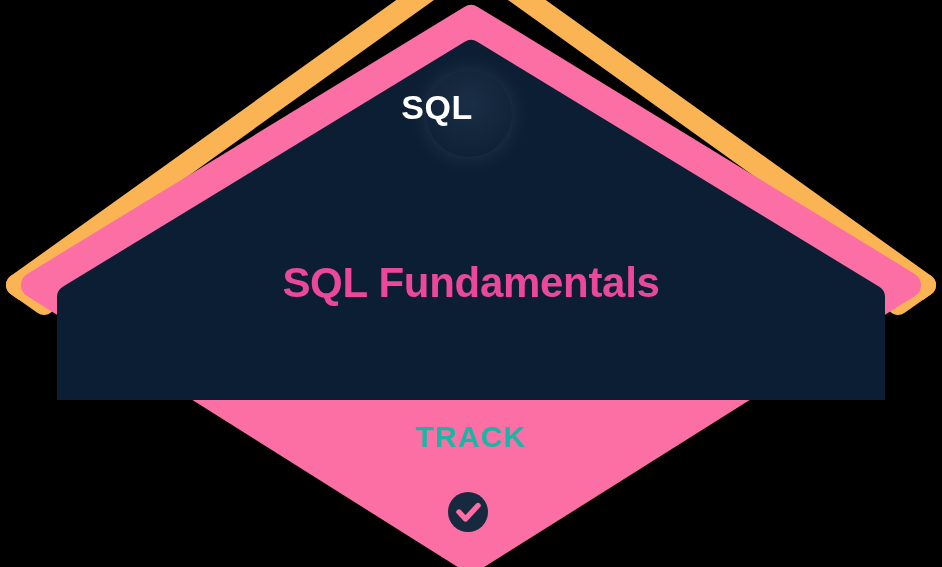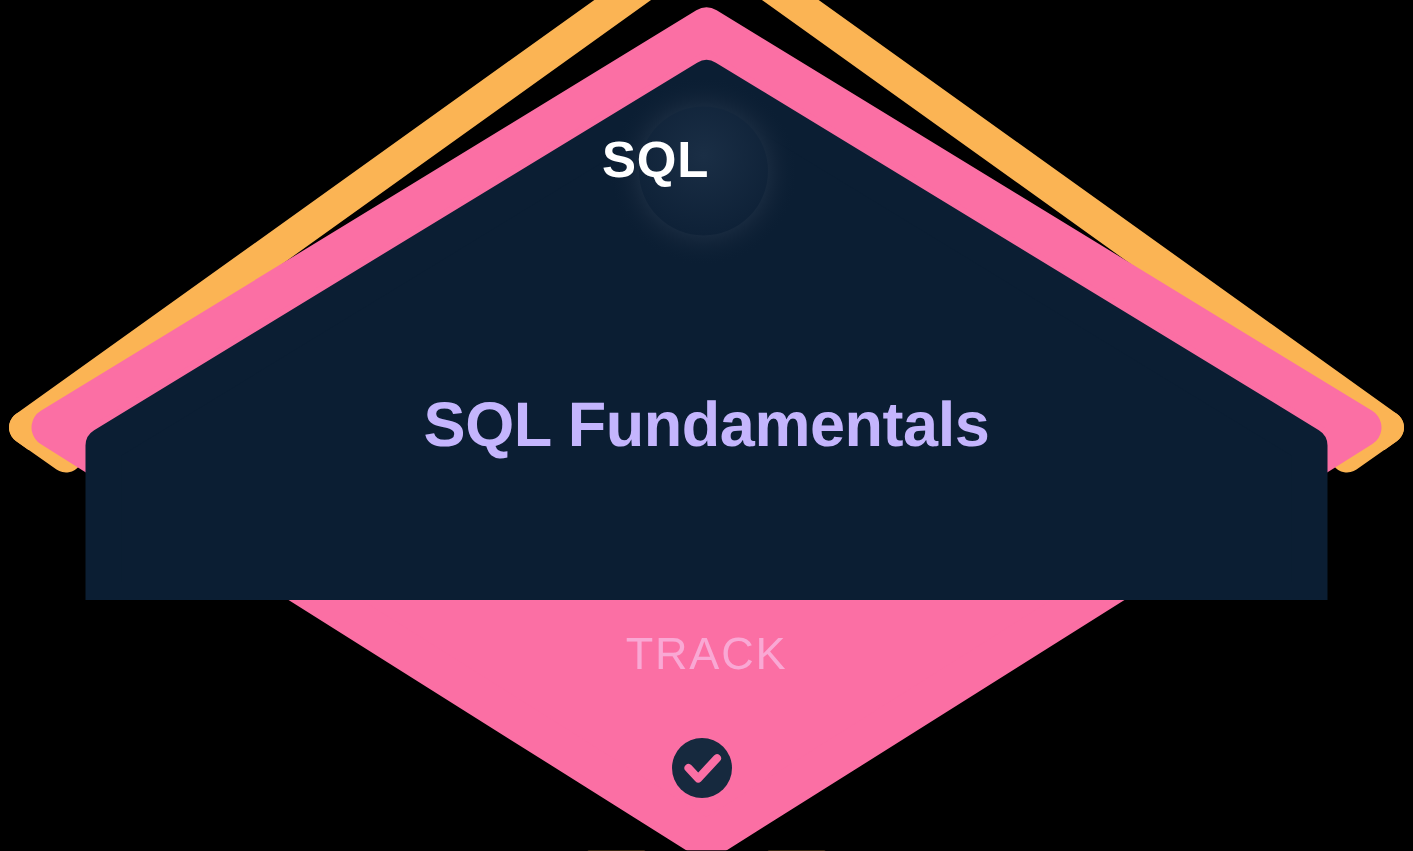--- a/index.html
+++ b/index.html
@@ -56,37 +56,37 @@
 
   .track-title {
     position: absolute;
     left: 0;
     top: 260px;
     width: 942px;
     text-align: center;
     font-size: 42px;
     font-weight: bold;
     letter-spacing: -0.3px;
-    color: #c4b5fd;
+    color: #ec4899;
     line-height: 1.1;
   }
 
   .status-block {
     position: absolute;
     left: 0;
     top: 420px;
     width: 942px;
     text-align: center;
   }
 
   .status-line {
     font-size: 30px;
-    font-weight: normal;
+    font-weight: bold;
     letter-spacing: 1.2px;
-    color: #f9a8d4;
+    color: #14b8a6;
     line-height: 1.14;
     display: block;
   }
 </style>
 </head>
 <body>
 
 <div id="badge-root">
 
   <svg id="badge-svg" viewBox="0 0 942 567" xmlns="http://www.w3.org/2000/svg">

